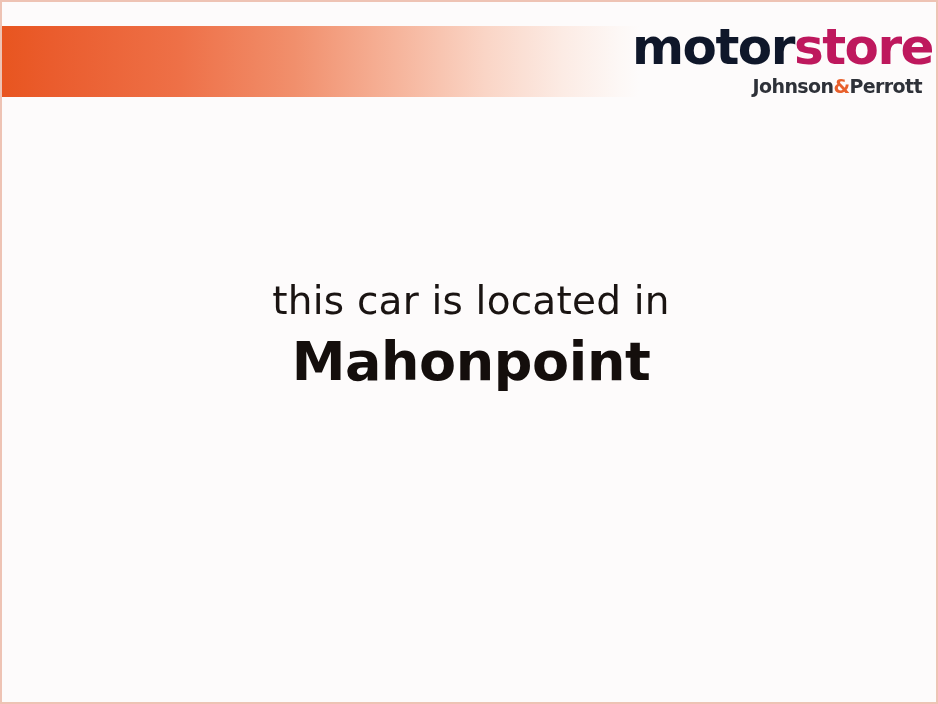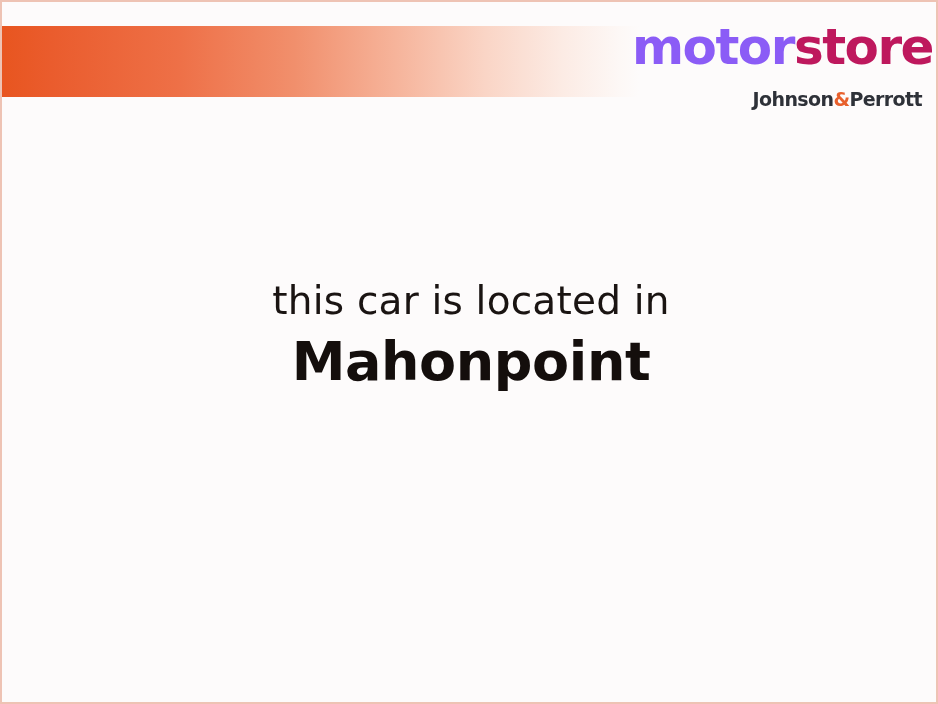--- a/index.html
+++ b/index.html
@@ -58,25 +58,25 @@
 
   .logo-wordmark {
     font-family: "DejaVu Sans", "Liberation Sans", sans-serif;
     font-size: 50px;
     font-weight: bold;
     letter-spacing: -1.5px;
     line-height: 1;
     white-space: nowrap;
   }
 
-  .logo-motor { color: #8b5cf6; }
+  .logo-motor { color: #0f172a; }
   .logo-store { color: #be185d; }
 
   .logo-subline {
-    margin-top: 18px;
+    margin-top: 5px;
     font-family: "DejaVu Sans", "Liberation Sans", sans-serif;
     font-size: 19px;
     font-weight: bold;
     letter-spacing: -0.6px;
     color: #2e3138;
     white-space: nowrap;
   }
 
   .logo-amp { color: #e8602c; }
 

